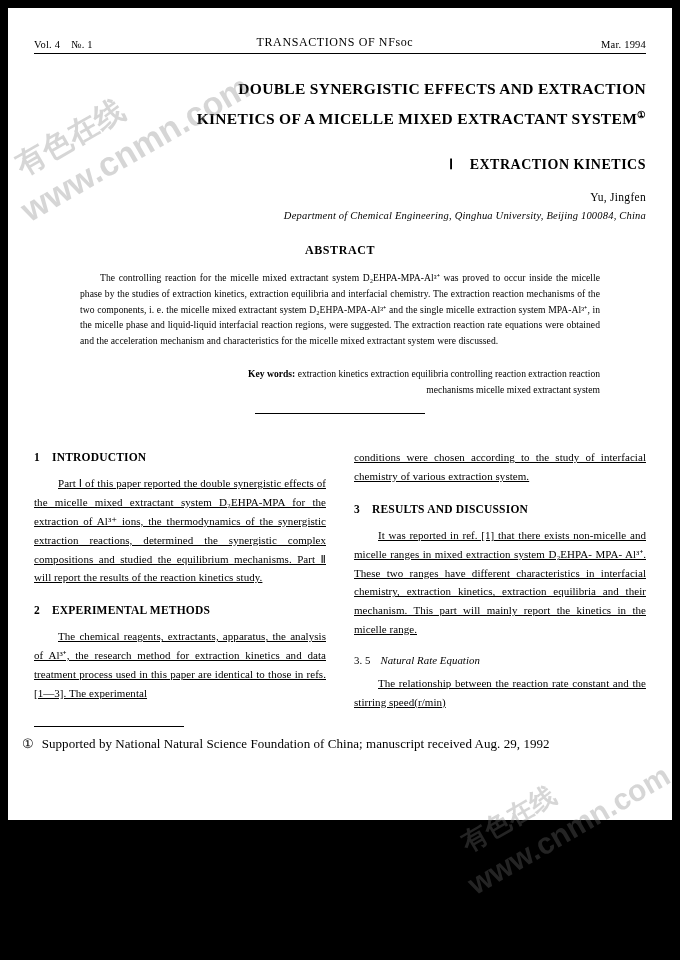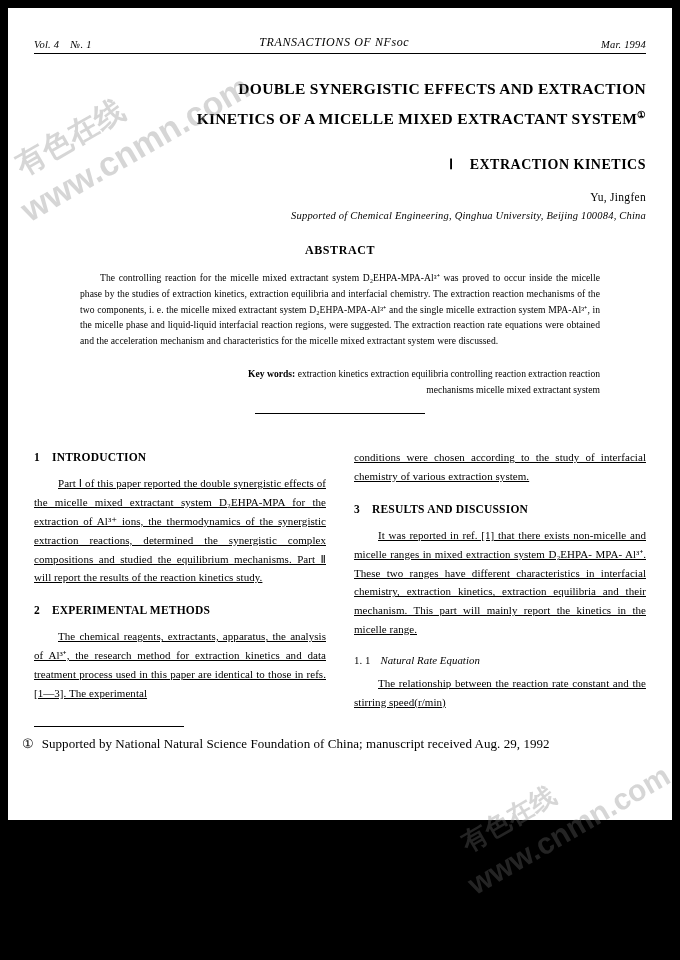--- a/index.html
+++ b/index.html
@@ -34,21 +34,20 @@
 
   
   .runhead {
     position: relative;
     height: 26px;
     display: flex;
     align-items: flex-end;
     justify-content: space-between;
     font-size: 10.5px;
     letter-spacing: 0.2px;
-    font-style: italic;
   }
   .runhead .vol { white-space: nowrap; }
   .runhead .jtitle {
     font-size: 12px;
     letter-spacing: 0.6px;
     transform: translateX(-12px);
   }
   .runhead .date { white-space: nowrap; }
   .rule-top {
     border-bottom: 1.6px solid #000;
@@ -205,21 +204,21 @@
 
       <div class="title-block">
         <div class="title-line">DOUBLE SYNERGISTIC EFFECTS AND EXTRACTION</div>
         <div class="title-line">
           <span>KINETICS OF A MICELLE MIXED EXTRACTANT SYSTEM</span><sup class="circ">①</sup>
         </div>
         <div class="part-line">
           <span class="pnum">Ⅰ</span><span>EXTRACTION KINETICS</span>
         </div>
         <div class="author">Yu, Jingfen</div>
-        <div class="affil">Supported of Chemical Engineering, Qinghua University, Beijing 100084, China</div>
+        <div class="affil">Department of Chemical Engineering, Qinghua University, Beijing 100084, China</div>
       </div>
 
       <div class="abs-head">ABSTRACT</div>
       <div class="abs-body">
         <p>The controlling reaction for the micelle mixed extractant system D₂EHPA-MPA-Al³⁺ was proved to occur inside the micelle phase by the studies of extraction kinetics, extraction equilibria and interfacial chemistry. The extraction reaction mechanisms of the two components, i. e. the micelle mixed extractant system D₂EHPA-MPA-Al³⁺ and the single micelle extraction system MPA-Al³⁺, in the micelle phase and liquid-liquid interfacial reaction regions, were suggested. The extraction reaction rate equations were obtained and the acceleration mechanism and characteristics for the micelle mixed extractant system were discussed.</p>
       </div>
       <div class="keywords">
         <b>Key words:</b>
         <span>extraction kinetics   extraction equilibria   controlling reaction   extraction reaction</span>
         <span class="kw-cont">mechanisms   micelle mixed extractant system</span>
@@ -242,21 +241,21 @@
         </div>
 
         <div class="col">
           <p style="text-indent:0">conditions were chosen according to the study of interfacial chemistry of various extraction system.</p>
           <div class="gap"></div>
           <div class="sec-head">
             <span class="snum">3</span><span>RESULTS AND DISCUSSION</span>
           </div>
           <p>It was reported in ref. [1] that there exists non-micelle and micelle ranges in mixed extraction  system  D₂EHPA- MPA- Al³⁺. These two ranges have different characteristics in interfacial chemistry, extraction kinetics, extraction equilibria and their mechanism. This part will mainly report the kinetics in the micelle range.</p>
           <div class="sub-head">
-            <span class="snum">1. 1</span><span>Natural Rate Equation</span>
+            <span class="snum">3. 5</span><span>Natural Rate Equation</span>
           </div>
           <p>The relationship between the reaction rate constant and the stirring speed(r/min)</p>
         </div>
 
       </div>
 
     </div>
 
     <div class="foot-rule"></div>
     <div class="footnote">

